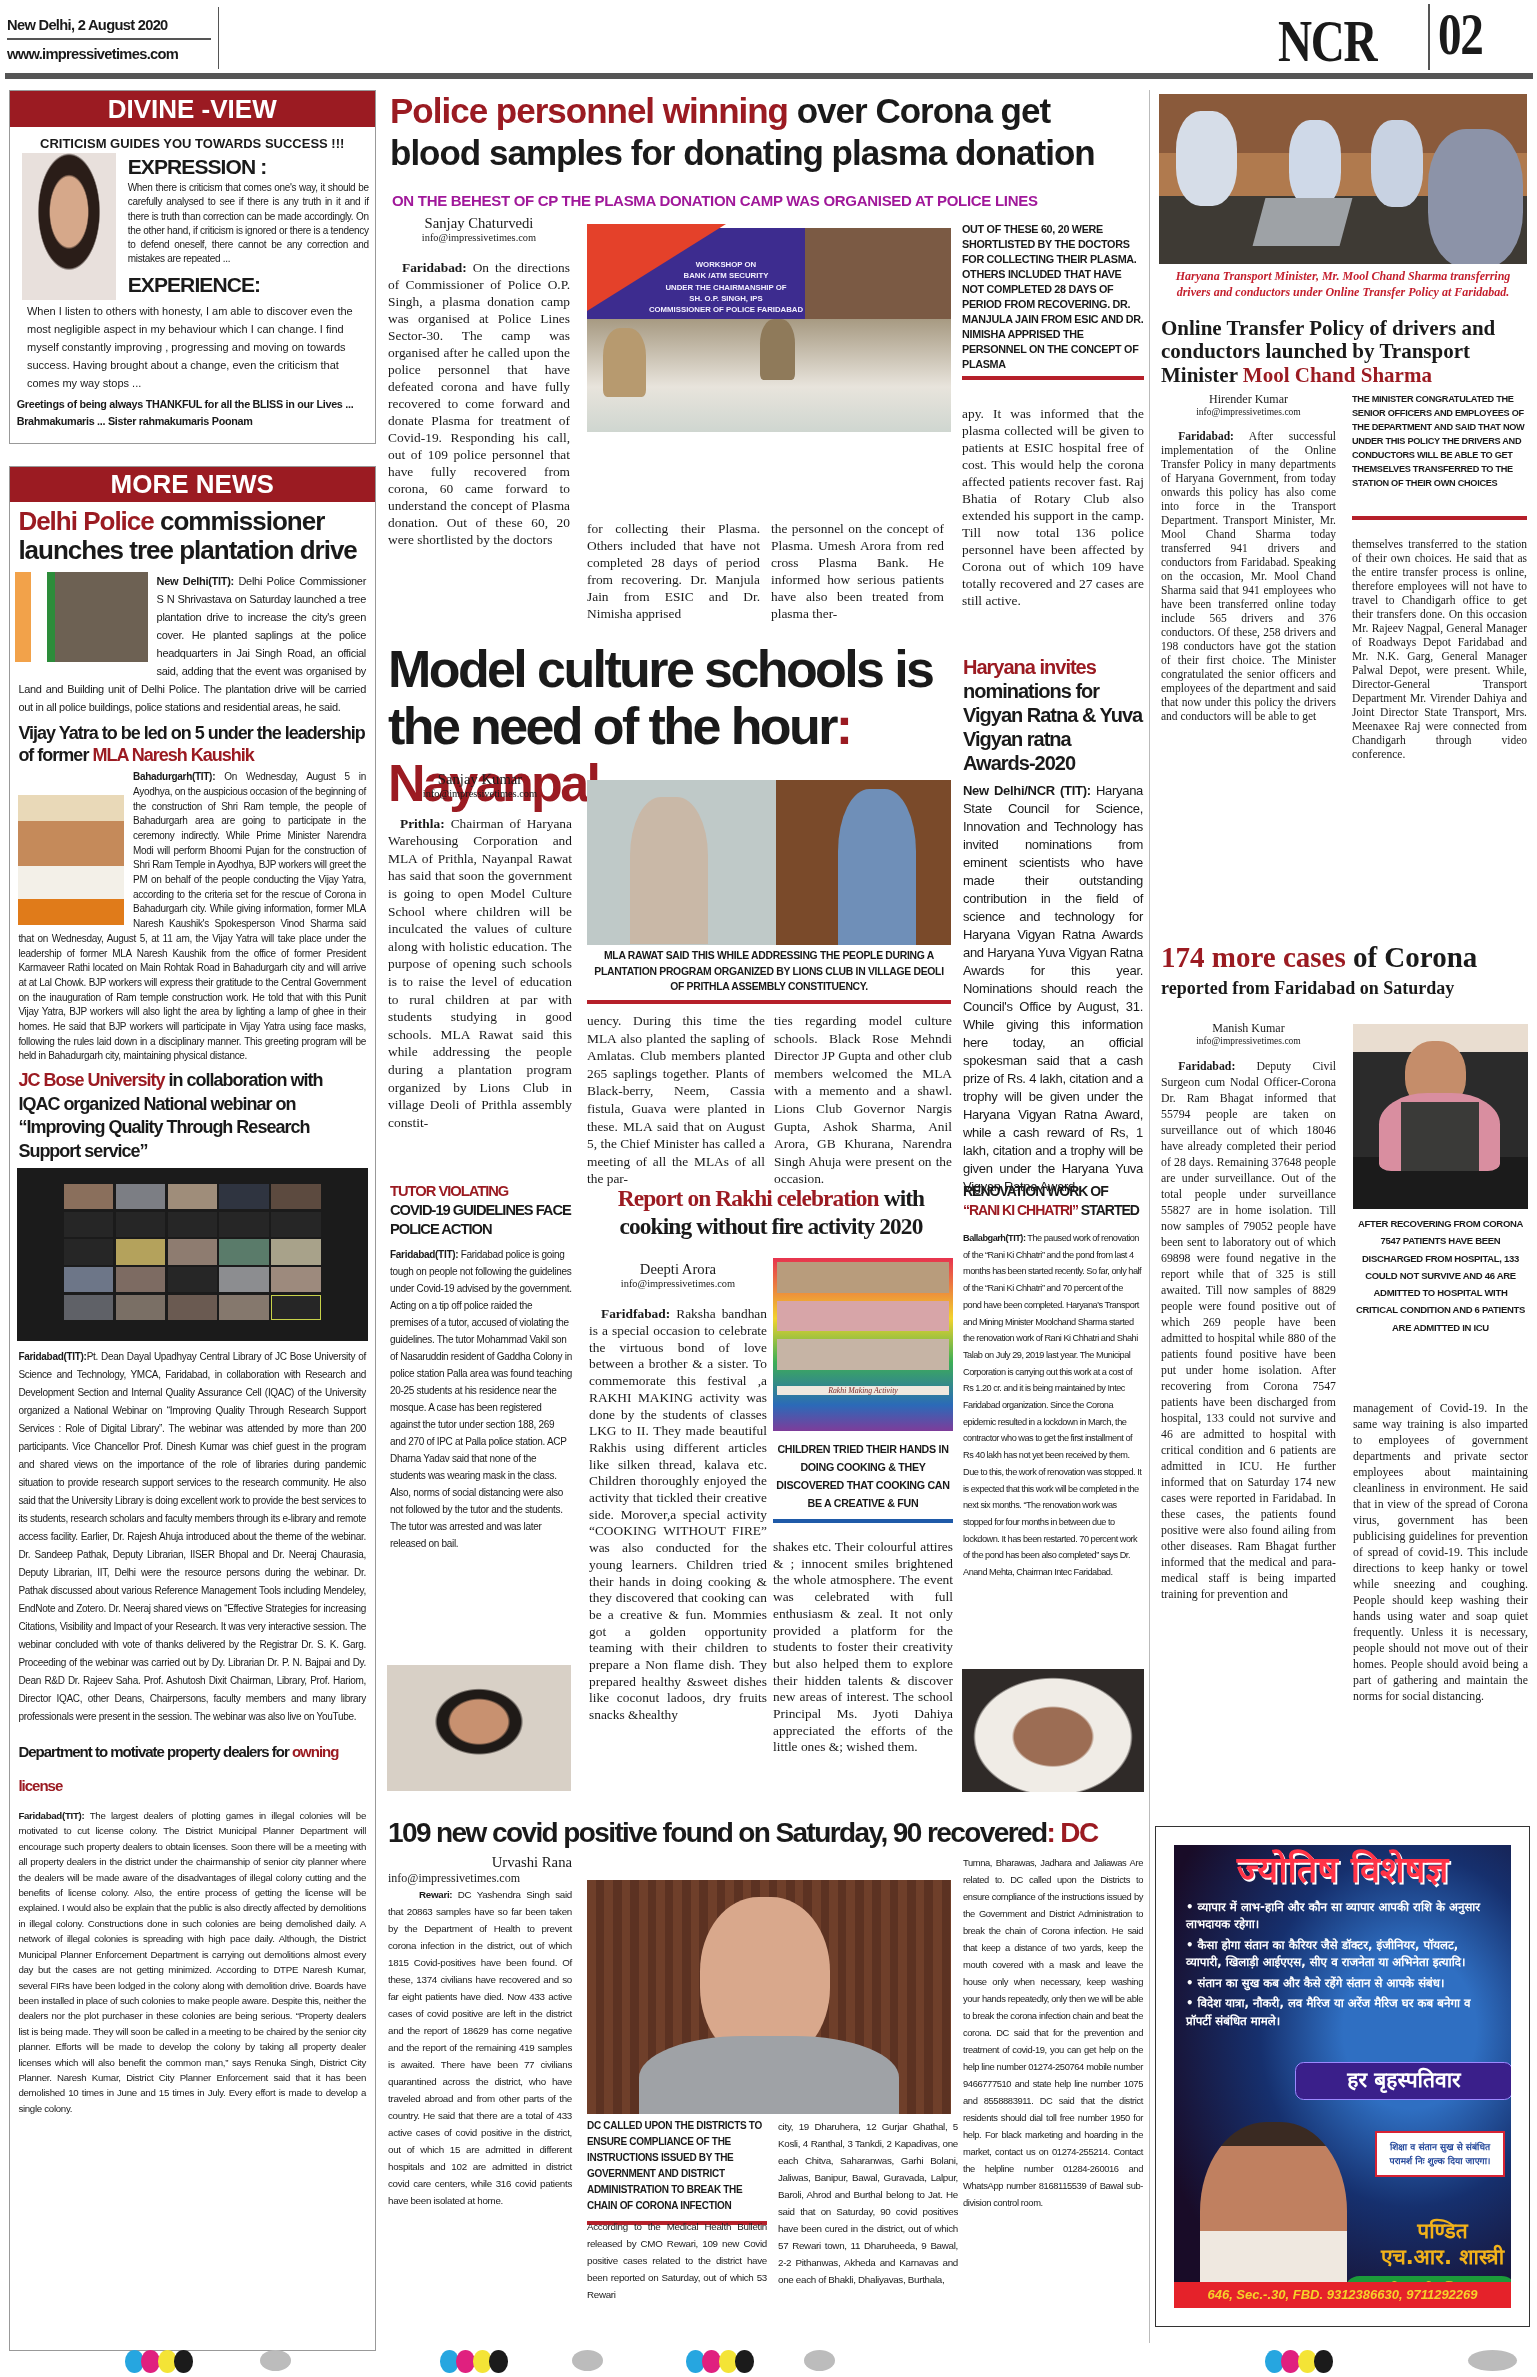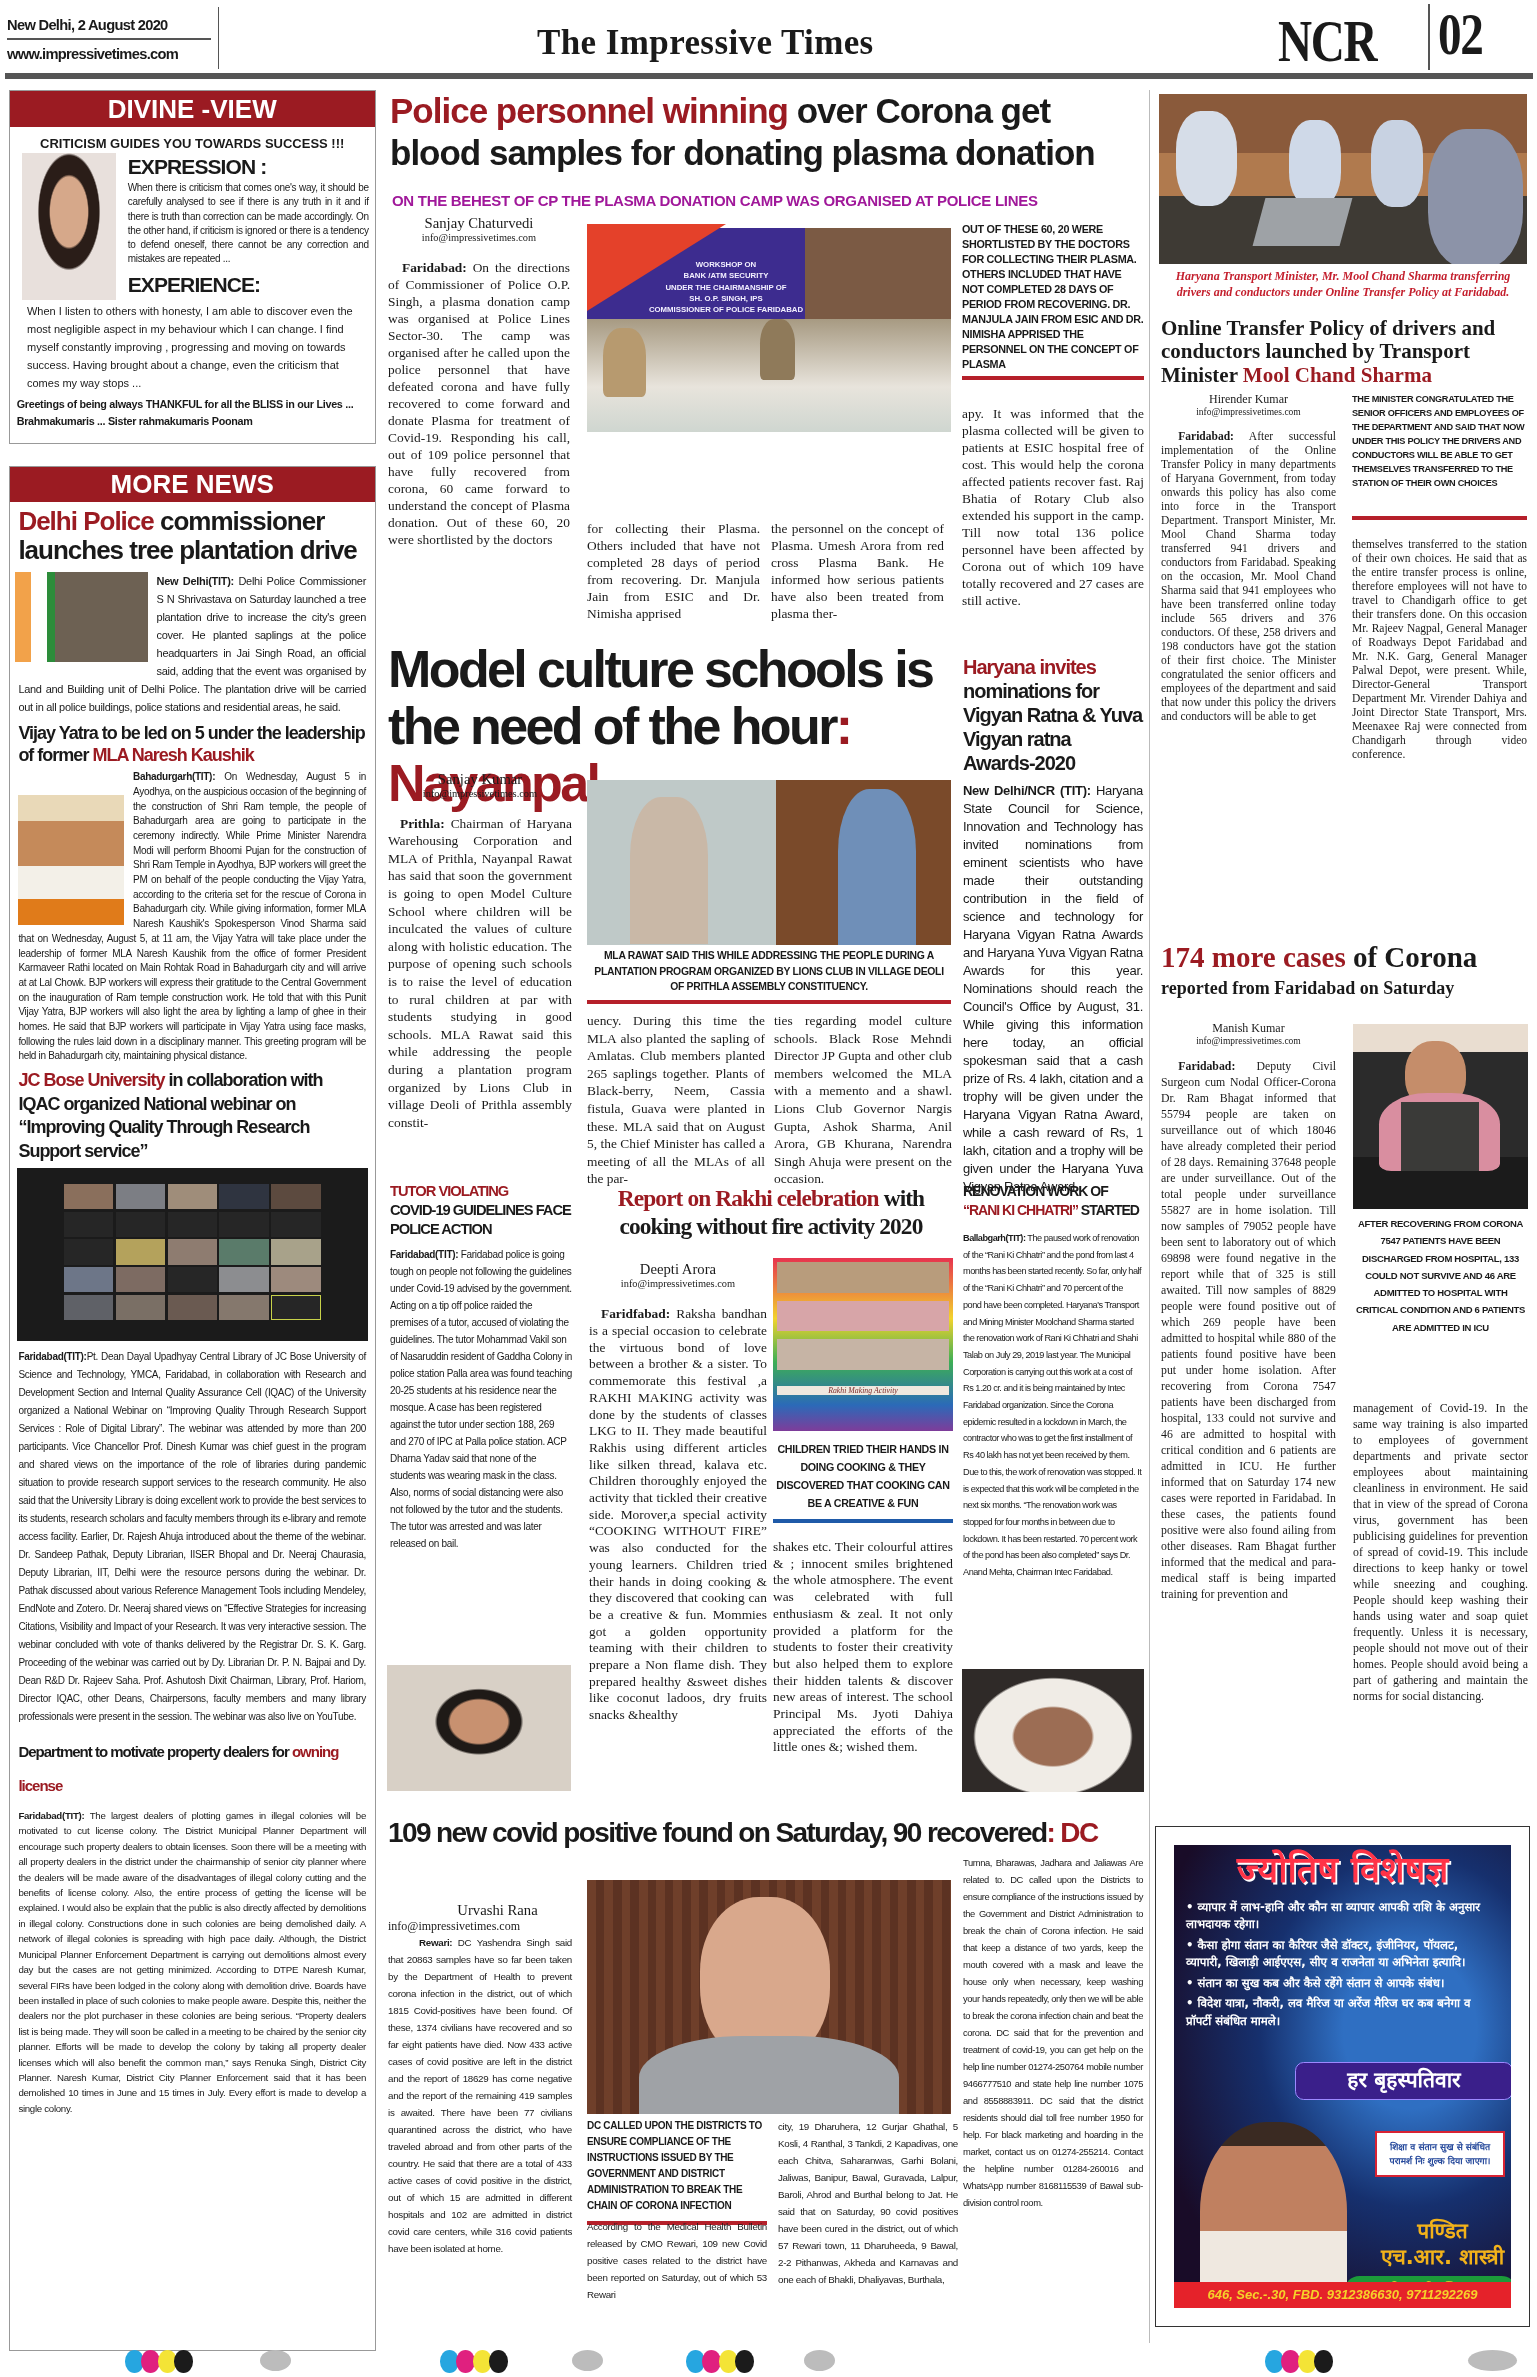--- a/index.html
+++ b/index.html
@@ -28,21 +28,20 @@
 </style>
 </head>
 <body>
 
 <div class="abs" style="left:0;top:0;width:1246px;height:76px;">
   <div class="abs" style="left:7px;top:17.3px;width:204px;">
     <div class="masthead-date" style="padding-bottom:5.2px;border-bottom:2.6px solid #555;">New Delhi, 2 August 2020</div>
     <div class="masthead-date" style="padding-top:5.2px;">www.impressivetimes.com</div>
   </div>
   <div class="abs" style="left:218px;top:7px;width:0.9px;height:62px;background:#555;"></div>
-  <div class="abs" style="left:537px;top:22.5px;width:537px;font-family:'Liberation Serif',serif;font-weight:bold;font-size:35px;letter-spacing:0.4px;">The Impressive Times</div>
   <div class="abs" style="left:1278px;top:7px;font-family:'Liberation Serif',serif;font-weight:bold;font-size:59px;letter-spacing:-1.7px;transform:scaleX(0.8);transform-origin:left top;">NCR</div>
   <div class="abs" style="left:1428px;top:3.5px;width:1.7px;height:66px;background:#555;"></div>
   <div class="abs" style="left:1438px;top:0px;font-family:'Liberation Serif',serif;font-weight:bold;font-size:59px;letter-spacing:-1.7px;transform:scaleX(0.8);transform-origin:left top;">02</div>
   <div class="abs" style="left:5.2px;top:73px;width:1528px;height:6px;background:#555;"></div>
 </div>
 
 <div class="abs box" style="left:8.7px;top:90px;width:367px;height:354px;">
   <div class="redbar" style="height:36px;font-size:26px;line-height:36px;">DIVINE -VIEW</div>
   <div class="sans" style="text-align:center;font-weight:bold;font-size:13px;margin-top:8.7px;">CRITICISM GUIDES YOU TOWARDS SUCCESS   !!!</div>
   <div style="position:absolute;left:12px;top:62px;width:94px;height:147px;background:radial-gradient(ellipse at 50% 40%,#d6a88a 0 28%,#2a1d18 30% 45%,#e8e0dc 47%);"></div>
@@ -232,21 +231,21 @@
 </div>
 <div class="abs body-sans" style="left:963px;top:1230px;width:180px;font-size:9.2px;line-height:16.7px;text-align:left;letter-spacing:-0.5px;">
   <span class="lead">Ballabgarh(TIT):</span><span> The paused work of renovation of the “Rani Ki Chhatri” and the pond from last 4 months has been started recently. So far, only half of the “Rani Ki Chhatri” and 70 percent of the pond have been completed. Haryana's Transport and Mining Minister Moolchand Sharma started the renovation work of Rani Ki Chhatri and Shahi Talab on July 29, 2019 last year. The Municipal Corporation is carrying out this work at a cost of Rs 1.20 cr. and it is being maintained by Intec Faridabad organization. Since the Corona epidemic resulted in a lockdown in March, the contractor who was to get the first installment of Rs 40 lakh has not yet been received by them. Due to this, the work of renovation was stopped. It is expected that this work will be completed in the next six months. “The renovation work was stopped for four months in between due to lockdown. It has been restarted. 70 percent work of the pond has been also completed” says Dr. Anand Mehta, Chairman Intec Faridabad.</span>
 </div>
 <div class="abs" style="left:962px;top:1669px;width:182px;height:123px;background:radial-gradient(ellipse at 50% 55%,#9c6d54 0 30%,#f0ece6 32% 60%,#2f2a28 62%);"></div>
 
 <div class="abs hl" style="left:388px;top:1816px;width:756px;font-size:28px;line-height:33px;letter-spacing:-1.6px;">
   <span>109 new covid positive found on Saturday, 90 recovered</span><span class="red">: DC</span>
 </div>
 <div class="abs" style="left:388px;top:1854px;width:184px;">
-  <div class="byline" style="text-align:center;margin-left:35px;margin-top:48px;">Urvashi Rana</div>
+  <div class="byline" style="text-align:right;margin-left:35px;">Urvashi Rana</div>
   <div class="email" style="text-align:left;font-size:12px;">info@impressivetimes.com</div>
   <div class="body-sans" style="font-size:9.8px;line-height:17px;">
     <span class="lead" style="margin-left:31px;">Rewari:</span><span> DC Yashendra Singh said that 20863 samples have so far been taken by the Department of Health to prevent corona infection in the district, out of which 1815 Covid-positives have been found. Of these, 1374 civilians have recovered and so far eight patients have died. Now 433 active cases of covid positive are left in the district and the report of 18629 has come negative and the report of the remaining 419 samples is awaited. There have been 77 civilians quarantined across the district, who have traveled abroad and from other parts of the country. He said that there are a total of 433 active cases of covid positive in the district, out of which 15 are admitted in different hospitals and 102 are admitted in district covid care centers, while 316 covid patients have been isolated at home.</span>
   </div>
 </div>
 <div class="abs" style="left:587px;top:1880px;width:364px;height:234px;background:repeating-linear-gradient(90deg,#6f3f2a 0 8.7px,#5c3222 8.7px 17.3px);overflow:hidden;">
   <div style="position:absolute;left:113px;top:17.3px;width:130px;height:165px;border-radius:45%;background:#d9a88c;"></div>
   <div style="position:absolute;left:52px;top:156px;width:260px;height:104px;border-radius:40% 40% 0 0;background:#9fa2a6;"></div>
 </div>
 <div class="abs underline-red" style="left:587px;top:2118px;width:180px;padding-bottom:7px;">

